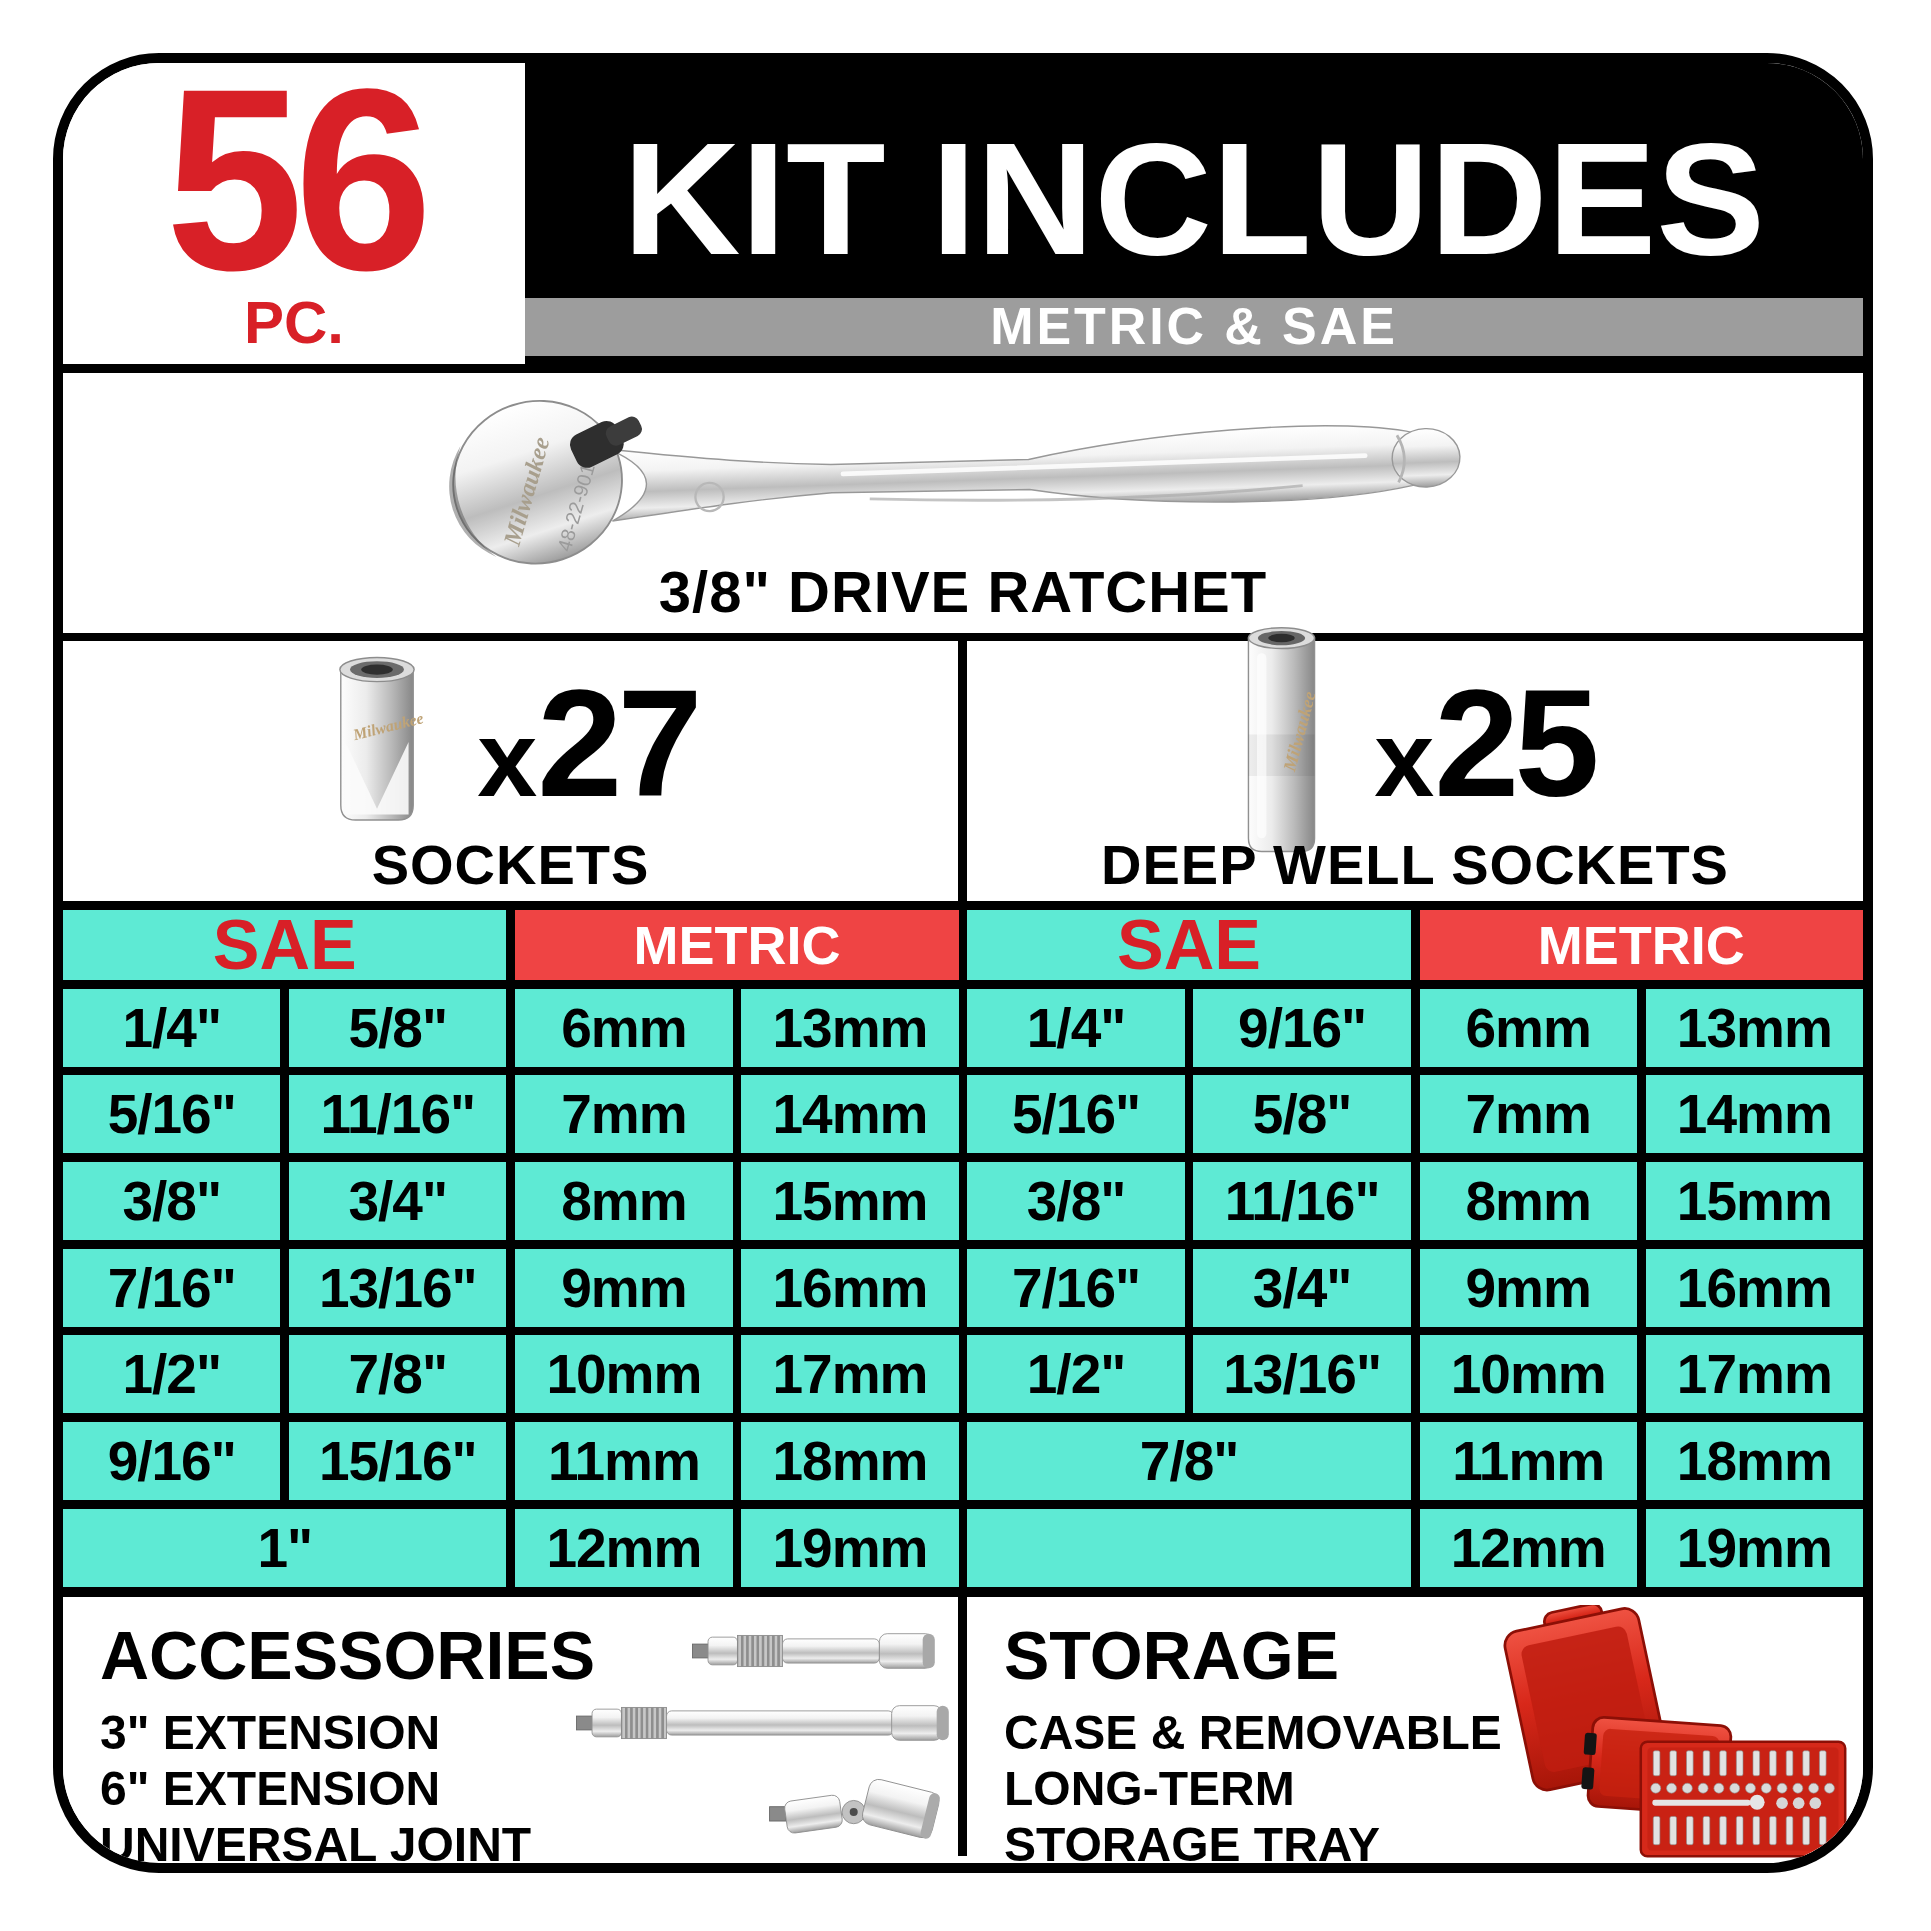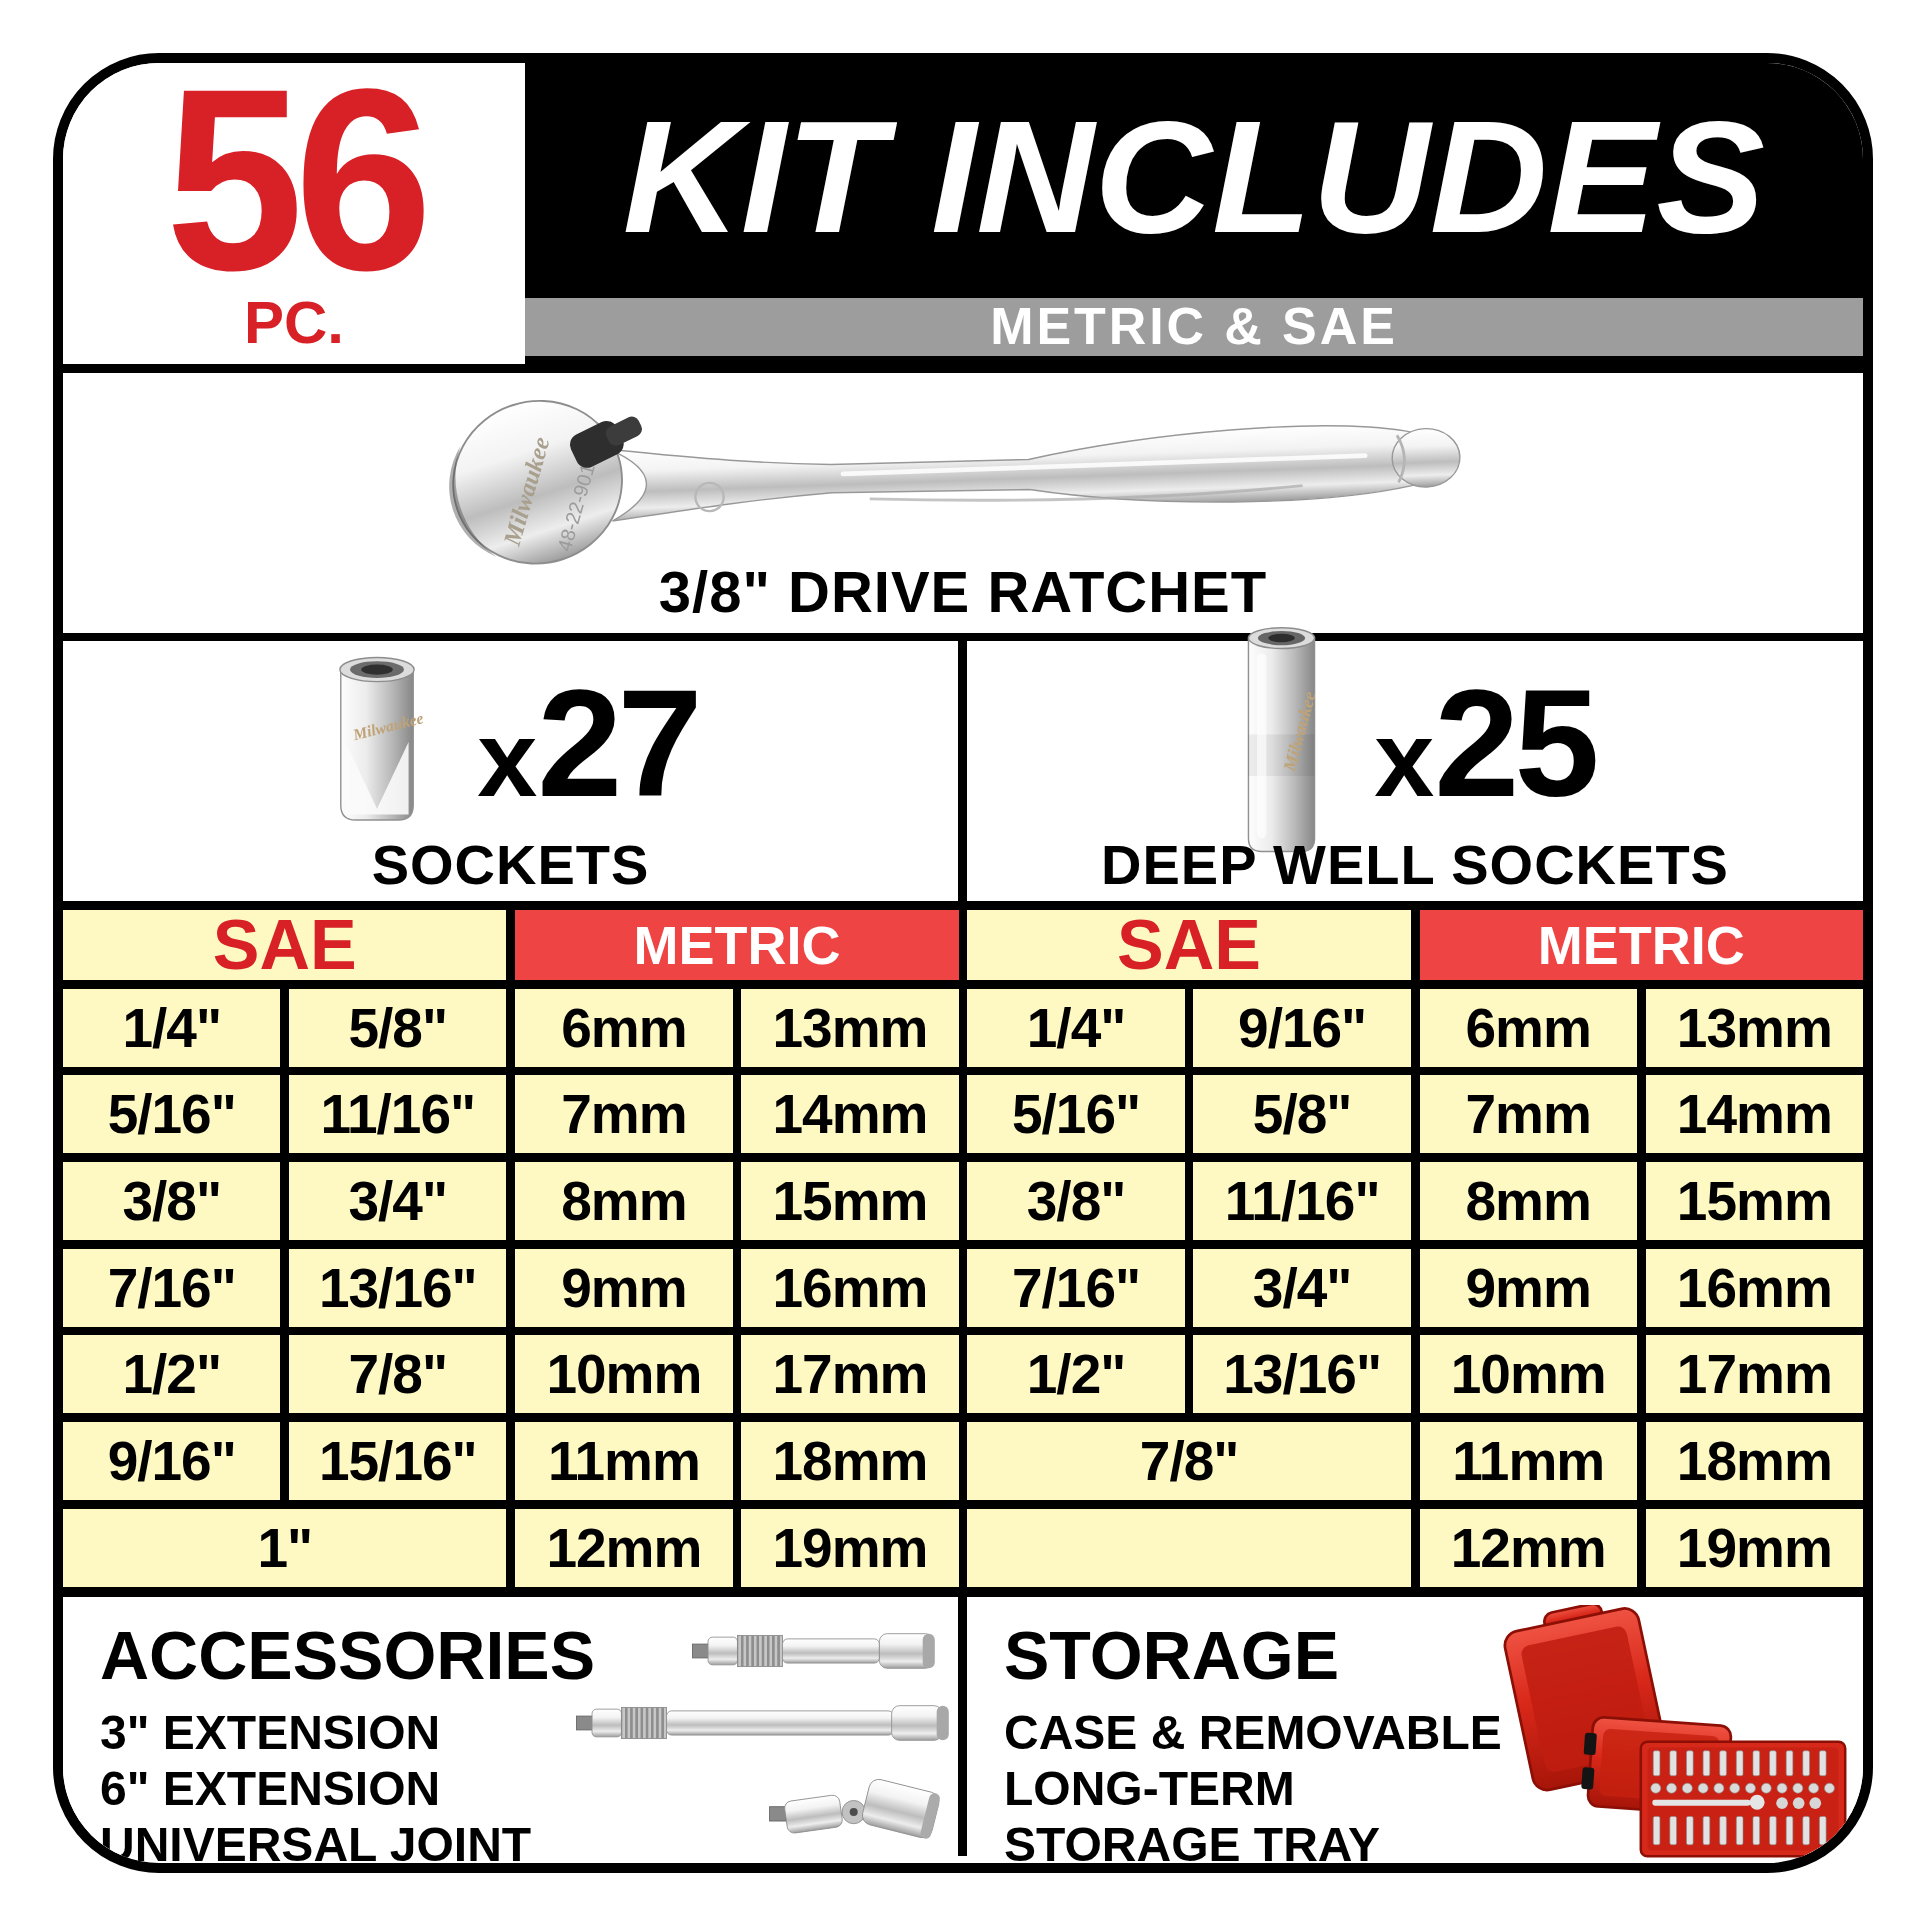--- a/index.html
+++ b/index.html
@@ -14,21 +14,21 @@
 
   
   .sec-header{position:absolute;left:0;right:0;top:0;height:301px;}
   .badge{position:absolute;left:0;top:0;width:462px;height:100%;background:#fff;
          display:flex;flex-direction:column;align-items:center;justify-content:center;padding-top:2px;}
   .badge-count{font-weight:900;color:#d82027;font-size:259px;line-height:.8;letter-spacing:-9.7px;
                display:inline-block;transform:scaleX(.96);}
   .badge-unit{font-weight:900;color:#d82027;font-size:60px;line-height:1;margin-top:9.7px;letter-spacing:0px;}
   .kit{position:absolute;left:462px;right:0;top:0;height:100%;background:#000;}
   .kit-title-wrap{position:absolute;left:0;right:0;top:0;bottom:73px;
-                  display:flex;align-items:center;justify-content:center;font-style:italic;}
+                  display:flex;align-items:flex-end;justify-content:center;}
   .kit-title{color:#fff;font-weight:900;font-size:160px;letter-spacing:0px;white-space:nowrap;
              display:inline-block;transform:scaleX(1.02);}
   .subbar{position:absolute;left:0;right:0;bottom:7.7px;height:58px;background:#9d9d9d;
           display:flex;align-items:flex-end;justify-content:center;}
   .subbar-text{color:#fff;font-weight:900;font-size:52px;letter-spacing:2.9px;}
 
   .div-a{top:301px;}
 
   
   .sec-ratchet{position:absolute;left:0;right:0;top:310px;height:260px;background:#fff;}
@@ -51,21 +51,21 @@
   .count .n{font-size:153px;letter-spacing:-4.8px;}
   .panel-caption{position:absolute;left:0;right:0;bottom:3.9px;text-align:center;
                  font-weight:900;font-size:56px;letter-spacing:1px;color:#000;}
 
   .div-c{top:838px;}
 
   
   .size-grid{position:absolute;left:0;top:847px;width:100%;height:679px;
              display:grid;grid-template-columns:repeat(8,1fr);
              grid-template-rows:70px repeat(7,78px);gap:8.7px;background:#000;}
-  .cell{background:#fef9c3;display:flex;align-items:center;justify-content:center;
+  .cell{background:#5eead4;display:flex;align-items:center;justify-content:center;
         font-weight:900;font-size:55px;letter-spacing:-1px;color:#000;white-space:nowrap;}
   .span2{grid-column:span 2;}
   .hdr-sae{color:#d82027;font-size:70px;letter-spacing:0;}
   .hdr-metric{background:#ef4444;color:#fff;font-size:54px;letter-spacing:0;}
 
   .div-e{top:1526px;}
 
   
   .sec-bottom{position:absolute;left:0;right:0;top:1534px;height:259px;background:#fff;}
   .bottom-mid{left:895px;}

